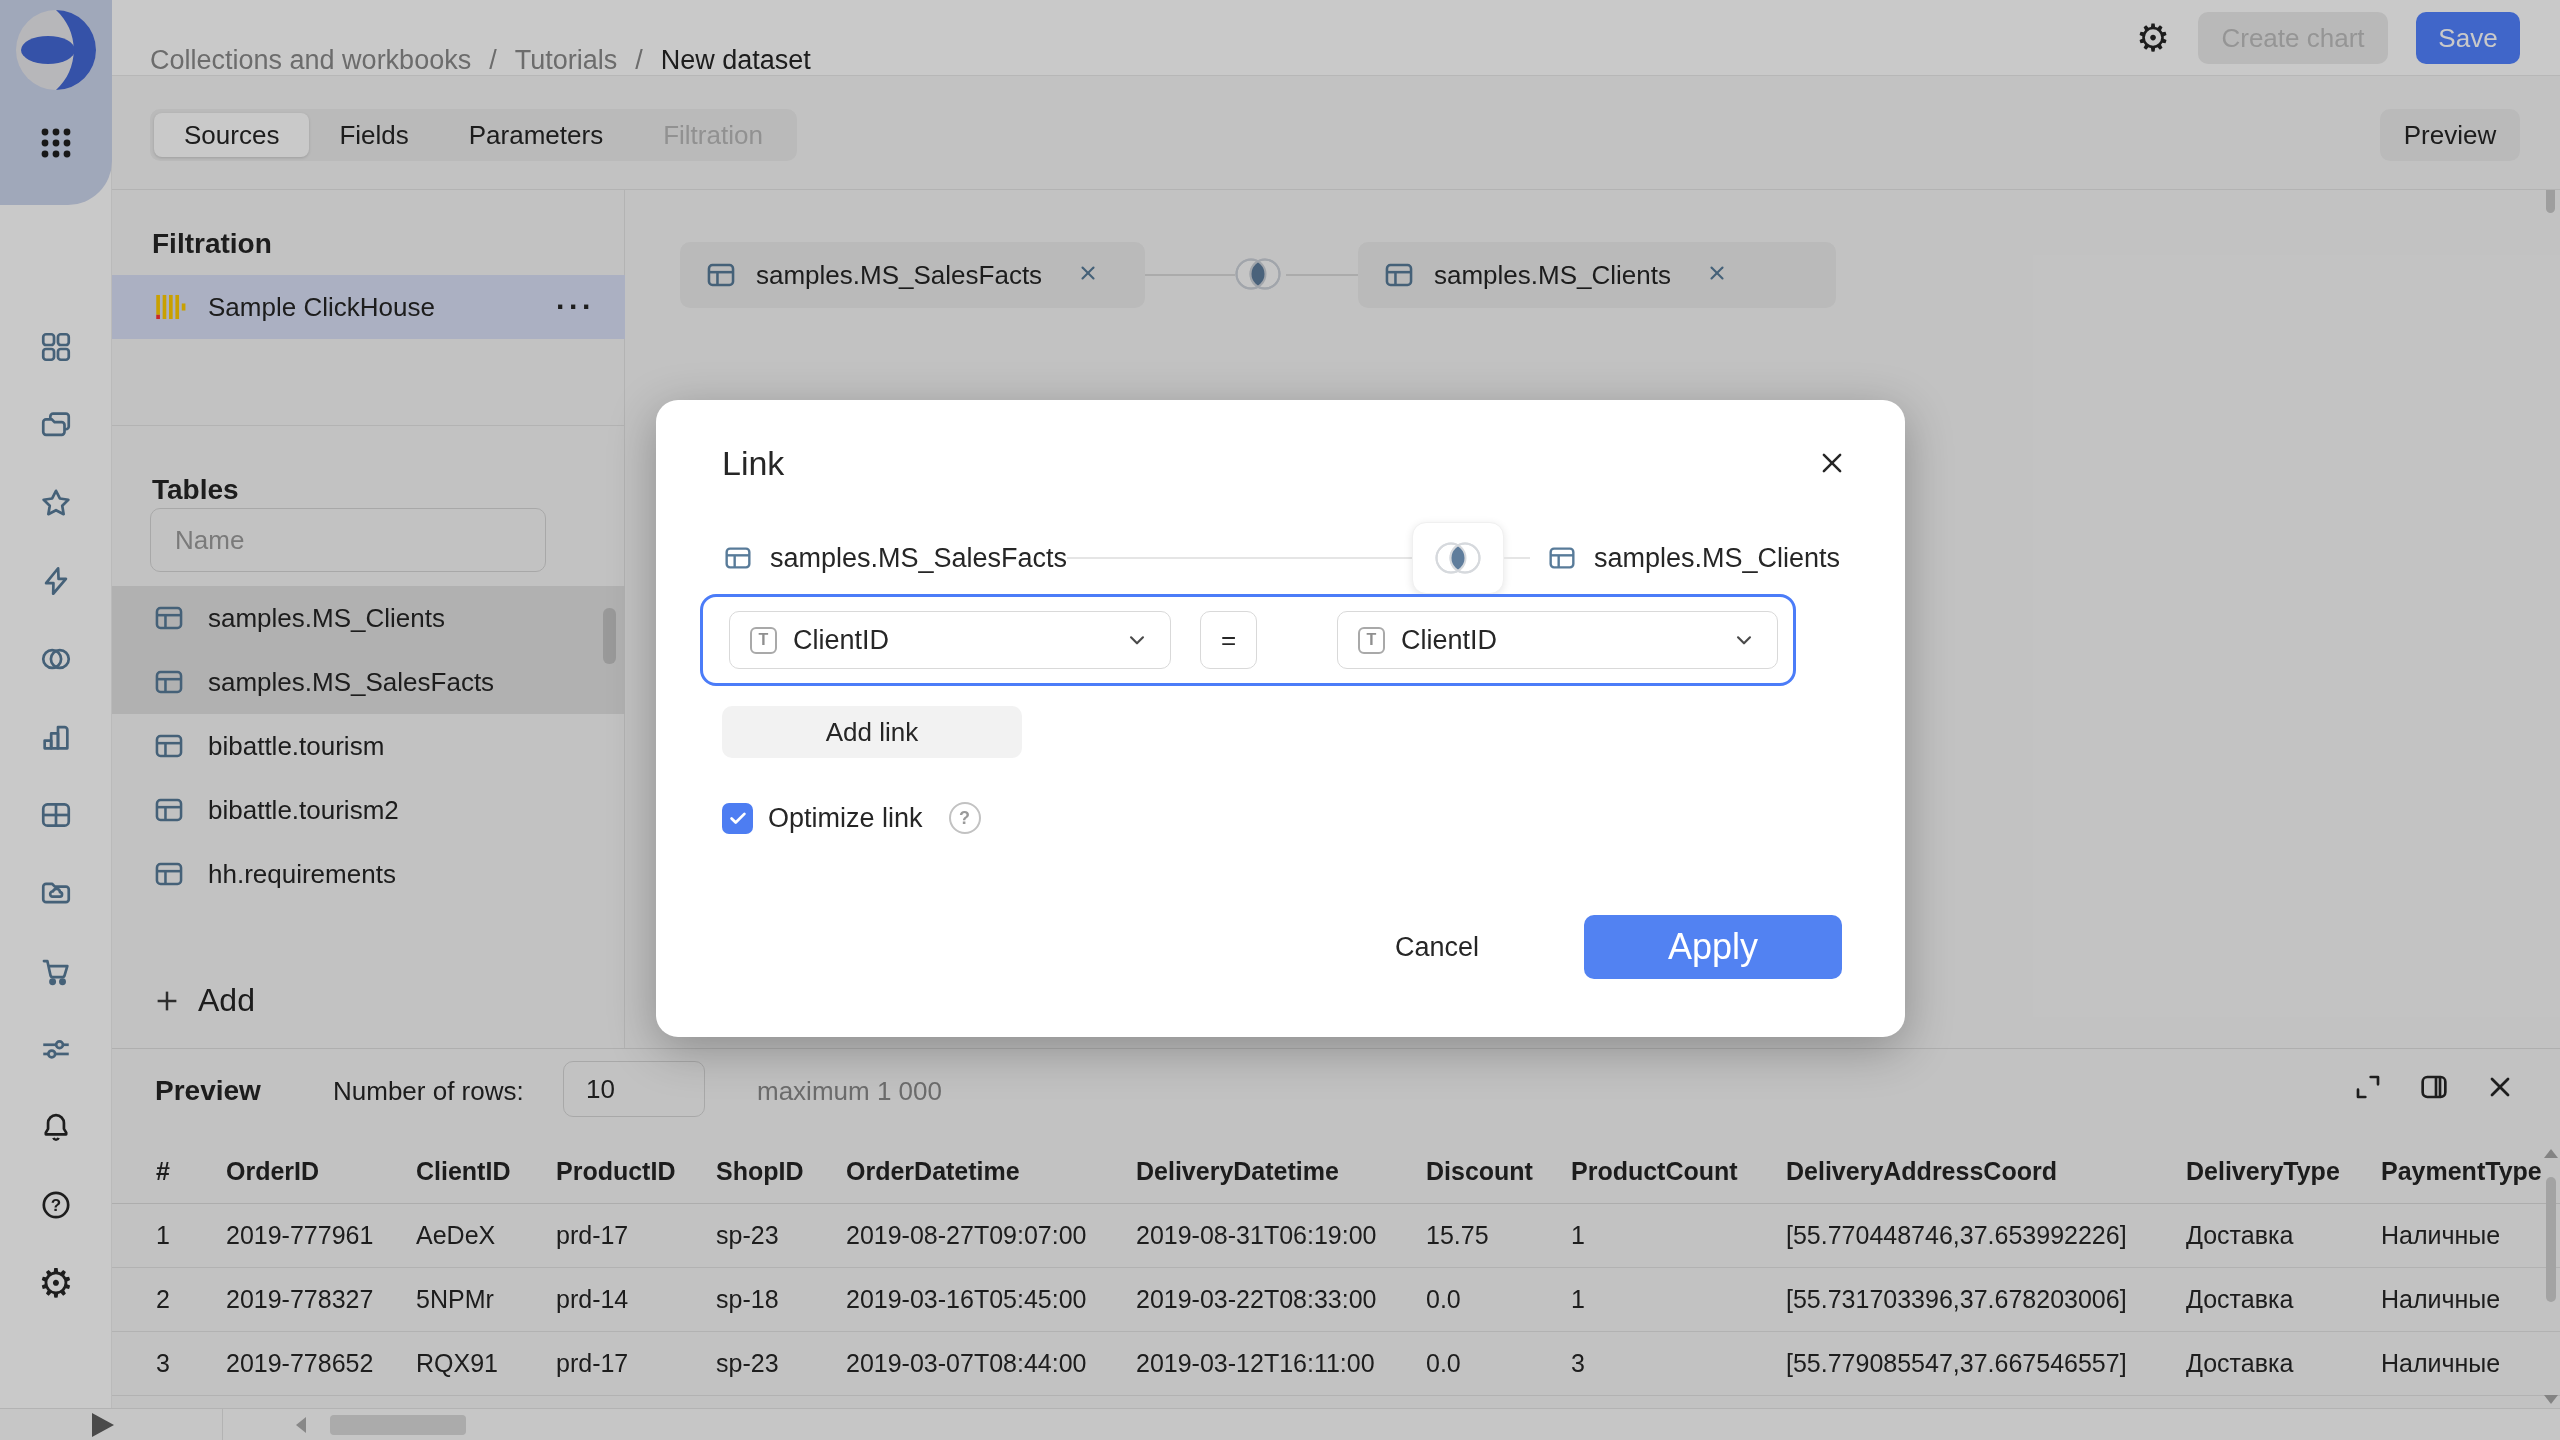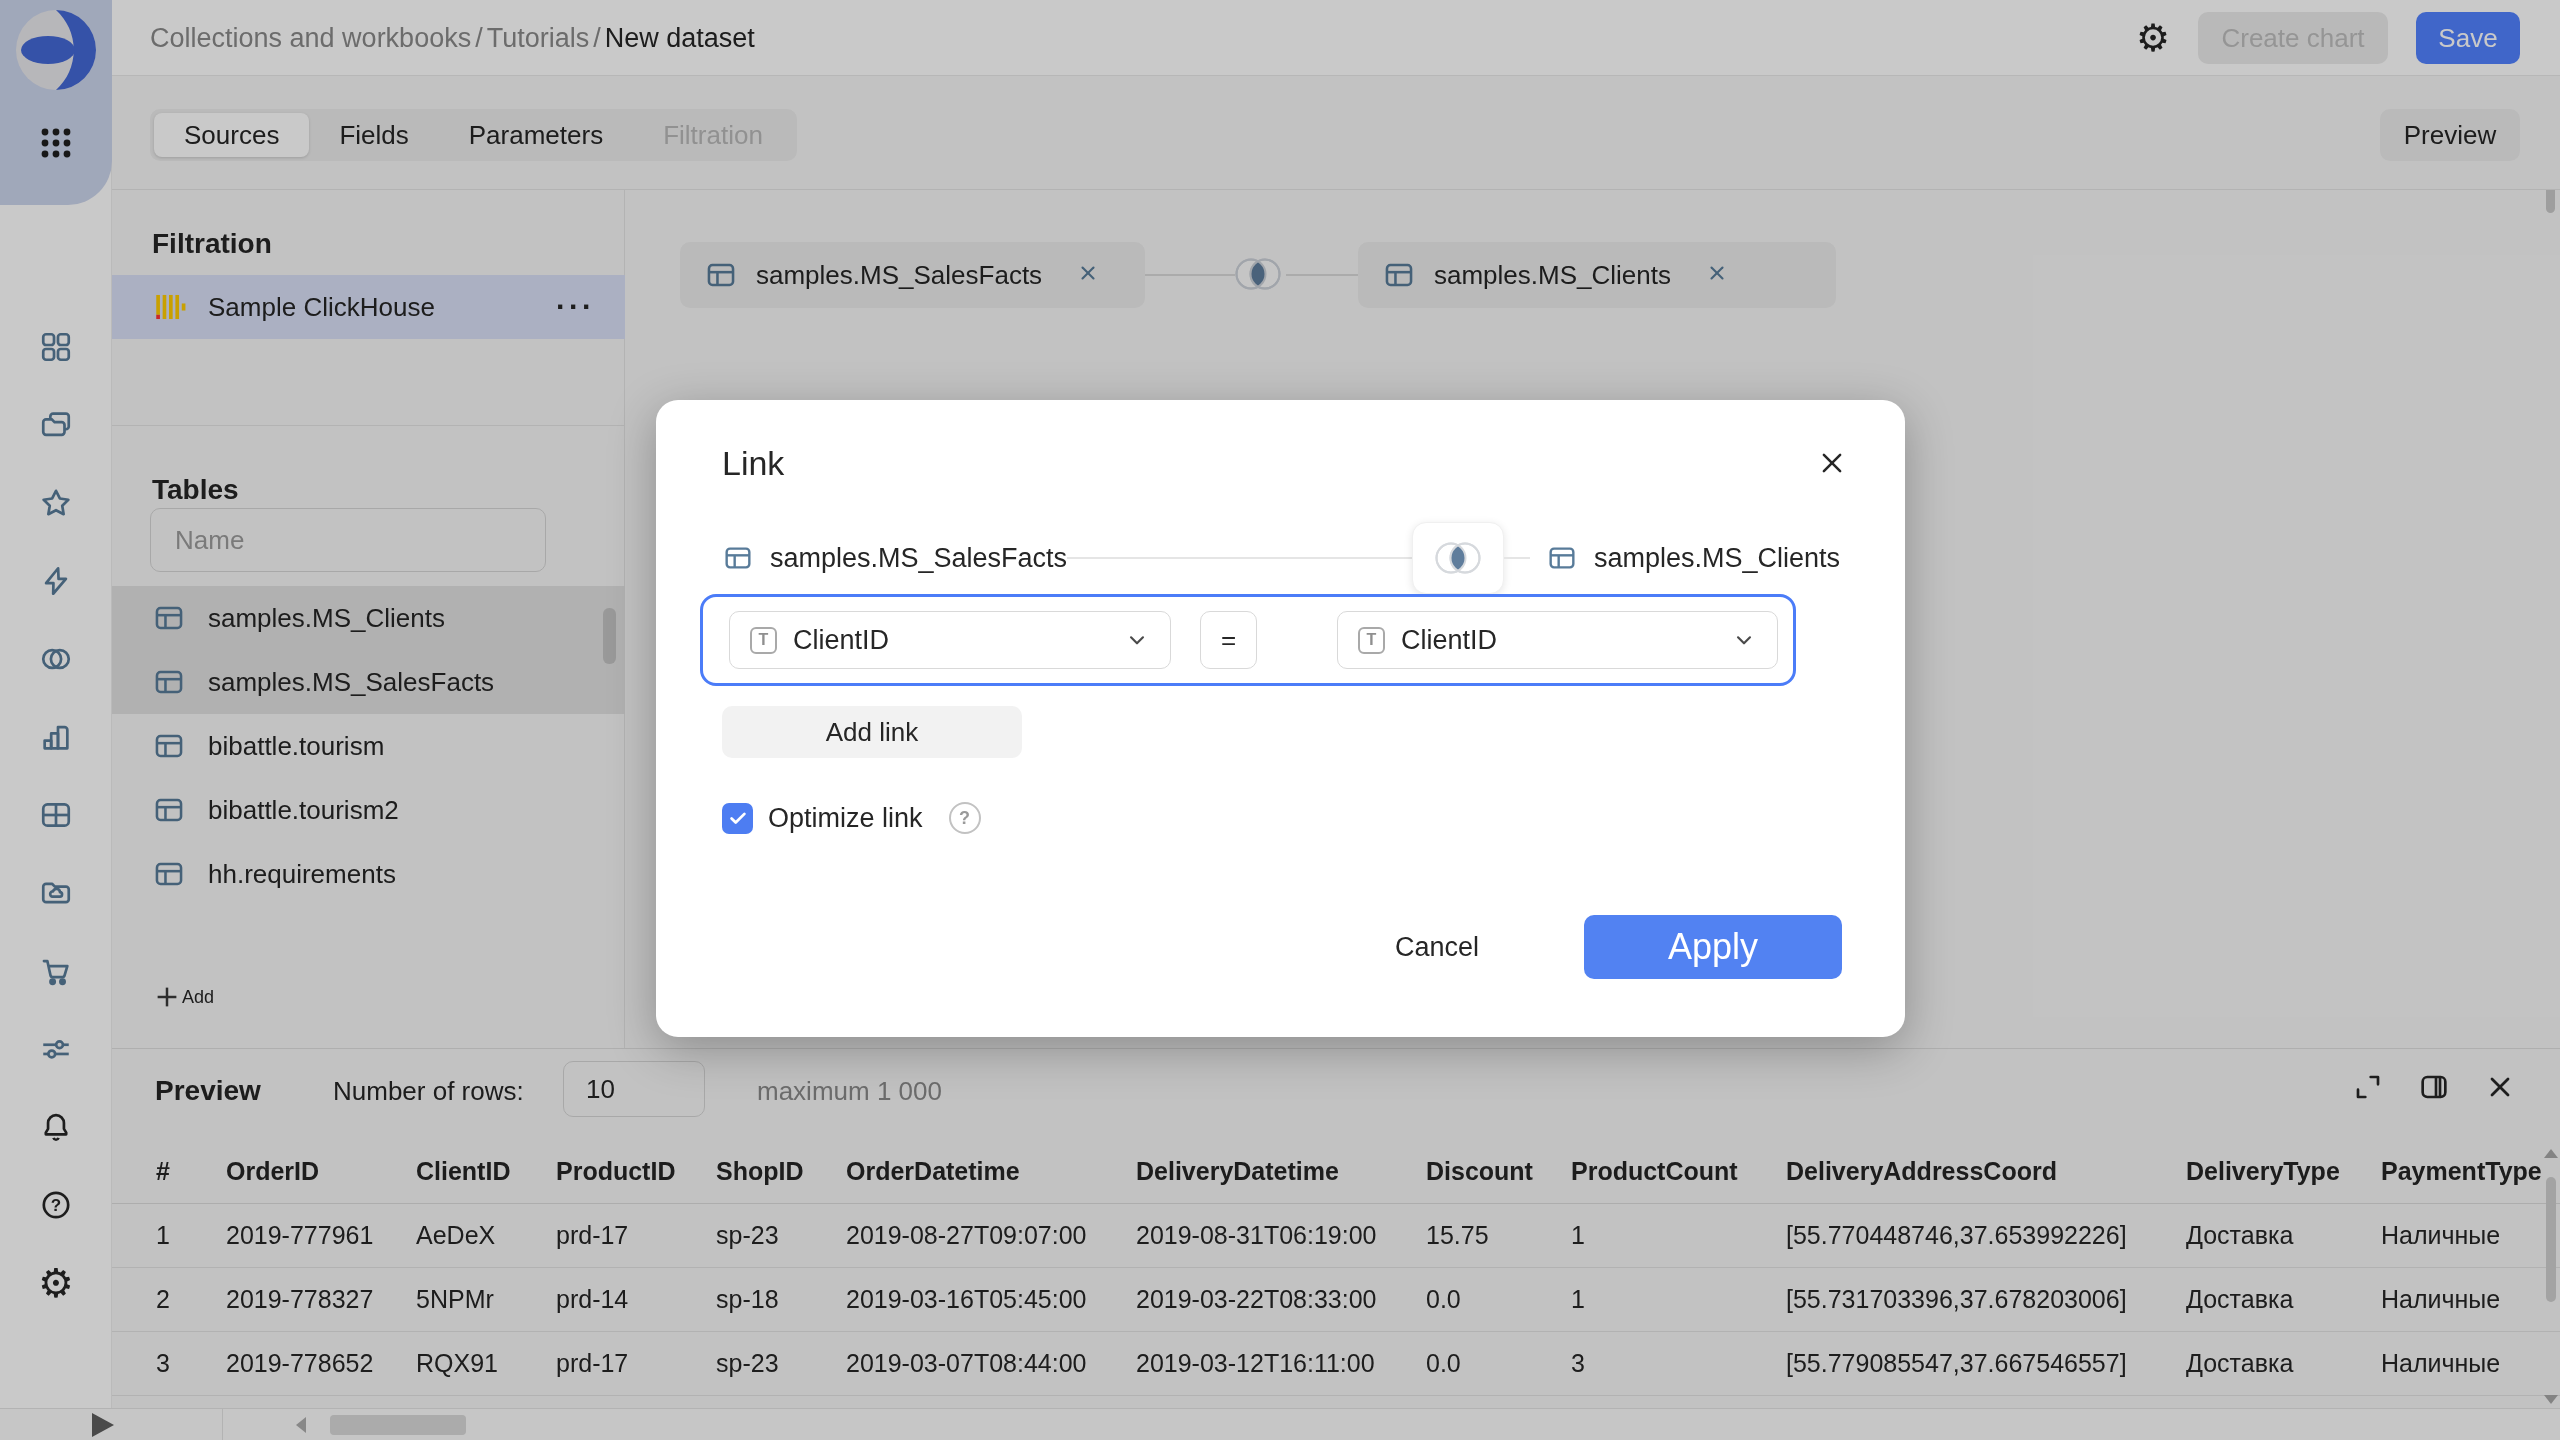--- a/index.html
+++ b/index.html
@@ -2,21 +2,21 @@
 <html><head>
 <meta charset="utf-8">
 <style>
   * { margin:0; padding:0; box-sizing:border-box; }
   html,body { width:2560px; height:1440px; }
   body { font-family:"Liberation Sans", sans-serif; color:#262626; }
   .app { position:relative; width:2560px; height:1440px; background:#f7f7f7; overflow:hidden; }
 
   
   .topbar { position:absolute; left:0; top:0; width:2560px; height:76px; background:#fff; border-bottom:1px solid #e8e8e8; z-index:4; }
-  .breadcrumbs { position:absolute; left:150px; top:0; height:76px; display:flex; align-items:center; gap:4px; font-size:27px; }
+  .breadcrumbs { position:absolute; left:150px; top:0; height:76px; display:flex; align-items:flex-end; gap:18px; font-size:27px; }
   .crumb { color:#8a8a8a; cursor:pointer; }
   .crumb.current { color:#262626; }
   .crumb-sep { color:#8a8a8a; }
   .topbar-right { position:absolute; right:40px; top:0; height:76px; display:flex; align-items:center; gap:28px; }
   .gear-glyph { font-size:38px; line-height:1; color:#262626; cursor:pointer; }
   .btn { display:flex; align-items:center; justify-content:center; height:52px; border-radius:10px; font-size:26px; cursor:pointer; white-space:nowrap; }
   .btn-disabled { background:#ebebeb; color:#bdbdbd; width:190px; cursor:default; }
   .btn-primary { background:#5282ff; color:#fff; width:104px; }
 
   
@@ -47,21 +47,21 @@
   .conn-name { margin-left:22px; font-size:26px; }
   .conn-menu { position:absolute; right:30px; font-size:30px; font-weight:bold; letter-spacing:3px; color:#262626; cursor:pointer; }
   .section-div { position:absolute; left:0; top:235px; width:513px; height:1px; background:#e3e3e3; }
   .tables-title { position:absolute; left:40px; top:284px; }
   .search-input { position:absolute; left:38px; top:318px; width:396px; height:64px; border:1px solid #d6d6d6; border-radius:10px; background:transparent; font-size:26px; padding:0 24px; color:#262626; font-family:"Liberation Sans",sans-serif; outline:none; }
   .search-input::placeholder { color:#9b9b9b; }
   .tables-list { position:absolute; left:0; top:396px; width:513px; }
   .t-item { height:64px; display:flex; align-items:center; padding-left:40px; font-size:26px; color:#262626; cursor:pointer; }
   .t-item.sel { background:#e1e1e1; }
   .t-item svg { flex:0 0 auto; margin-right:22px; color:#587b99; }
-  .add-row { position:absolute; left:40px; top:792px; display:flex; align-items:center; gap:0; font-size:18px; cursor:pointer; color:#262626; }
+  .add-row { position:absolute; left:40px; top:792px; display:flex; align-items:center; gap:16px; font-size:32px; cursor:pointer; color:#262626; }
   .add-row svg { color:#3a3a3a; }
   .list-scroll { position:absolute; left:491px; top:400px; width:13px; height:560px; }
   .list-thumb { position:absolute; left:0; top:18px; width:13px; height:56px; background:#c3c3c3; border-radius:6px; cursor:pointer; }
   .list-arrow-down { position:absolute; left:1px; top:540px; width:0; height:0; border-left:7px solid transparent; border-right:7px solid transparent; border-top:9px solid #9a9a9a; cursor:pointer; }
 
   
   .canvas { position:absolute; left:626px; top:190px; width:1934px; height:858px; background:#f7f7f7; }
   .chip { position:absolute; top:52px; height:66px; background:#ececec; border-radius:10px; display:flex; align-items:center; padding:0 24px; cursor:pointer; }
   .chip svg { color:#587b99; margin-right:18px; }
   .chip-label { font-size:26px; color:#262626; }

